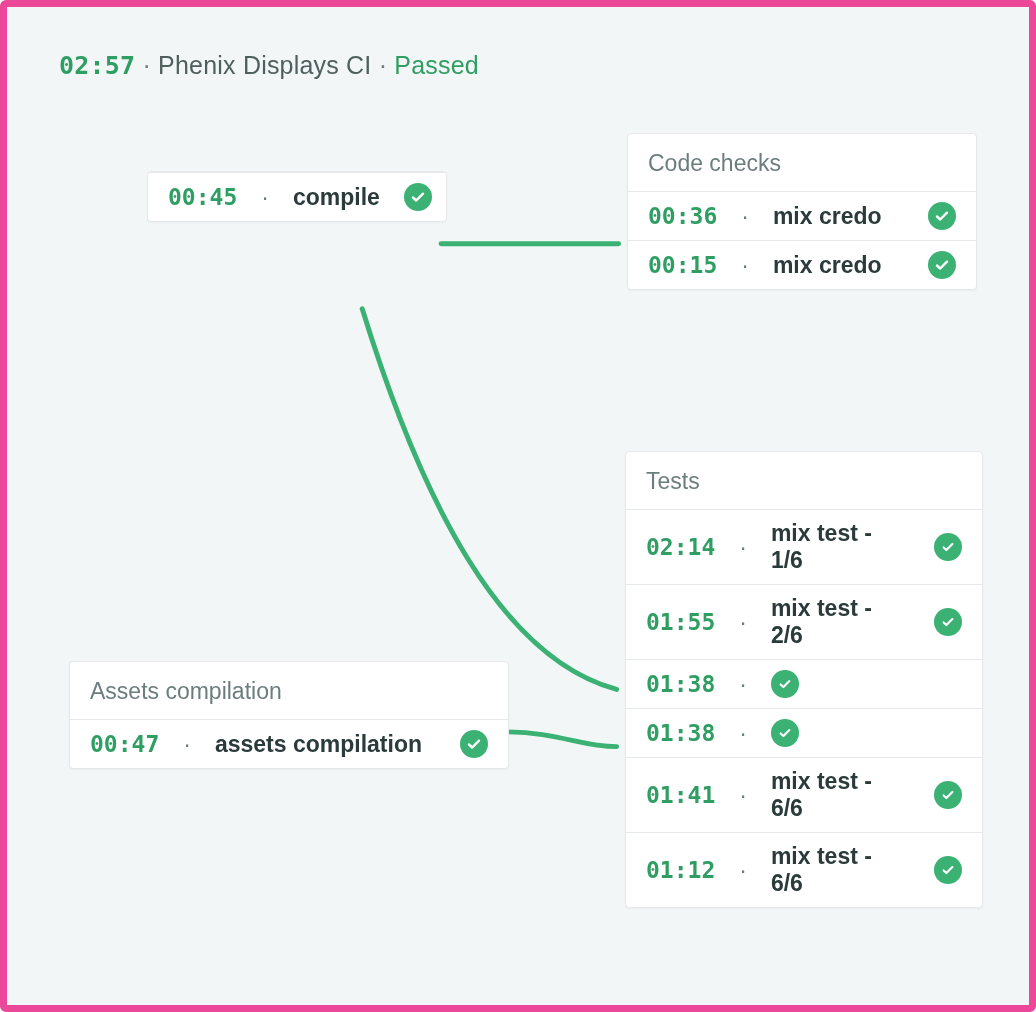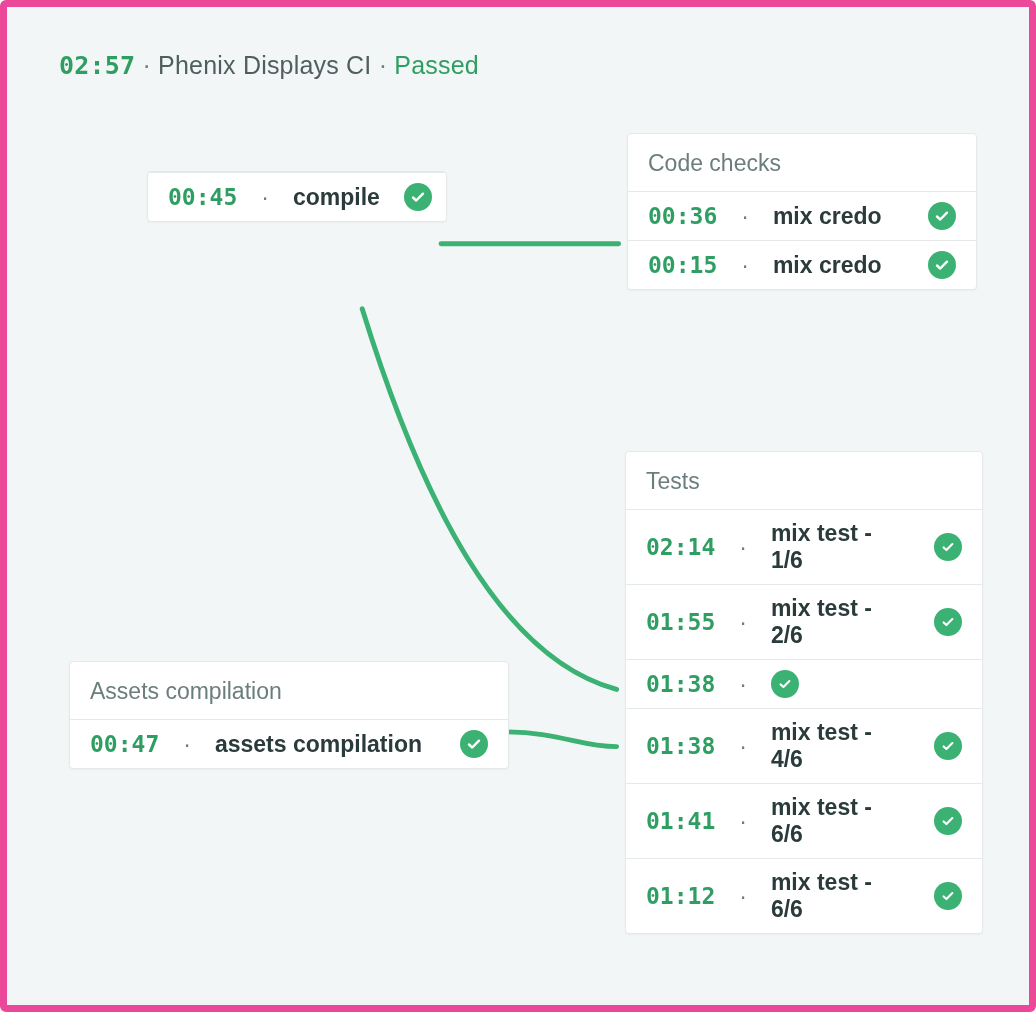--- a/index.html
+++ b/index.html
@@ -189,21 +189,20 @@
       <span class="sep">·</span>
       <span class="status-icon">
         <svg width="14" height="14" viewBox="0 0 16 16">
             <path d="M3 8.5 L6.2 11.5 L13 4.7" stroke="#fff" stroke-width="2.4" fill="none" stroke-linecap="round" stroke-linejoin="round"></path>
           </svg>
       </span>
     </div>
     <div class="job">
       <span class="dur">01:38</span>
       <span class="sep">·</span>
-      <span class="label">mix test - 4/6</span>
       <span class="status-icon">
         <svg width="14" height="14" viewBox="0 0 16 16">
             <path d="M3 8.5 L6.2 11.5 L13 4.7" stroke="#fff" stroke-width="2.4" fill="none" stroke-linecap="round" stroke-linejoin="round"></path>
           </svg>
       </span>
     </div>
     <div class="job">
       <span class="dur">01:41</span>
       <span class="sep">·</span>
       <span class="label">mix test - 6/6</span>

